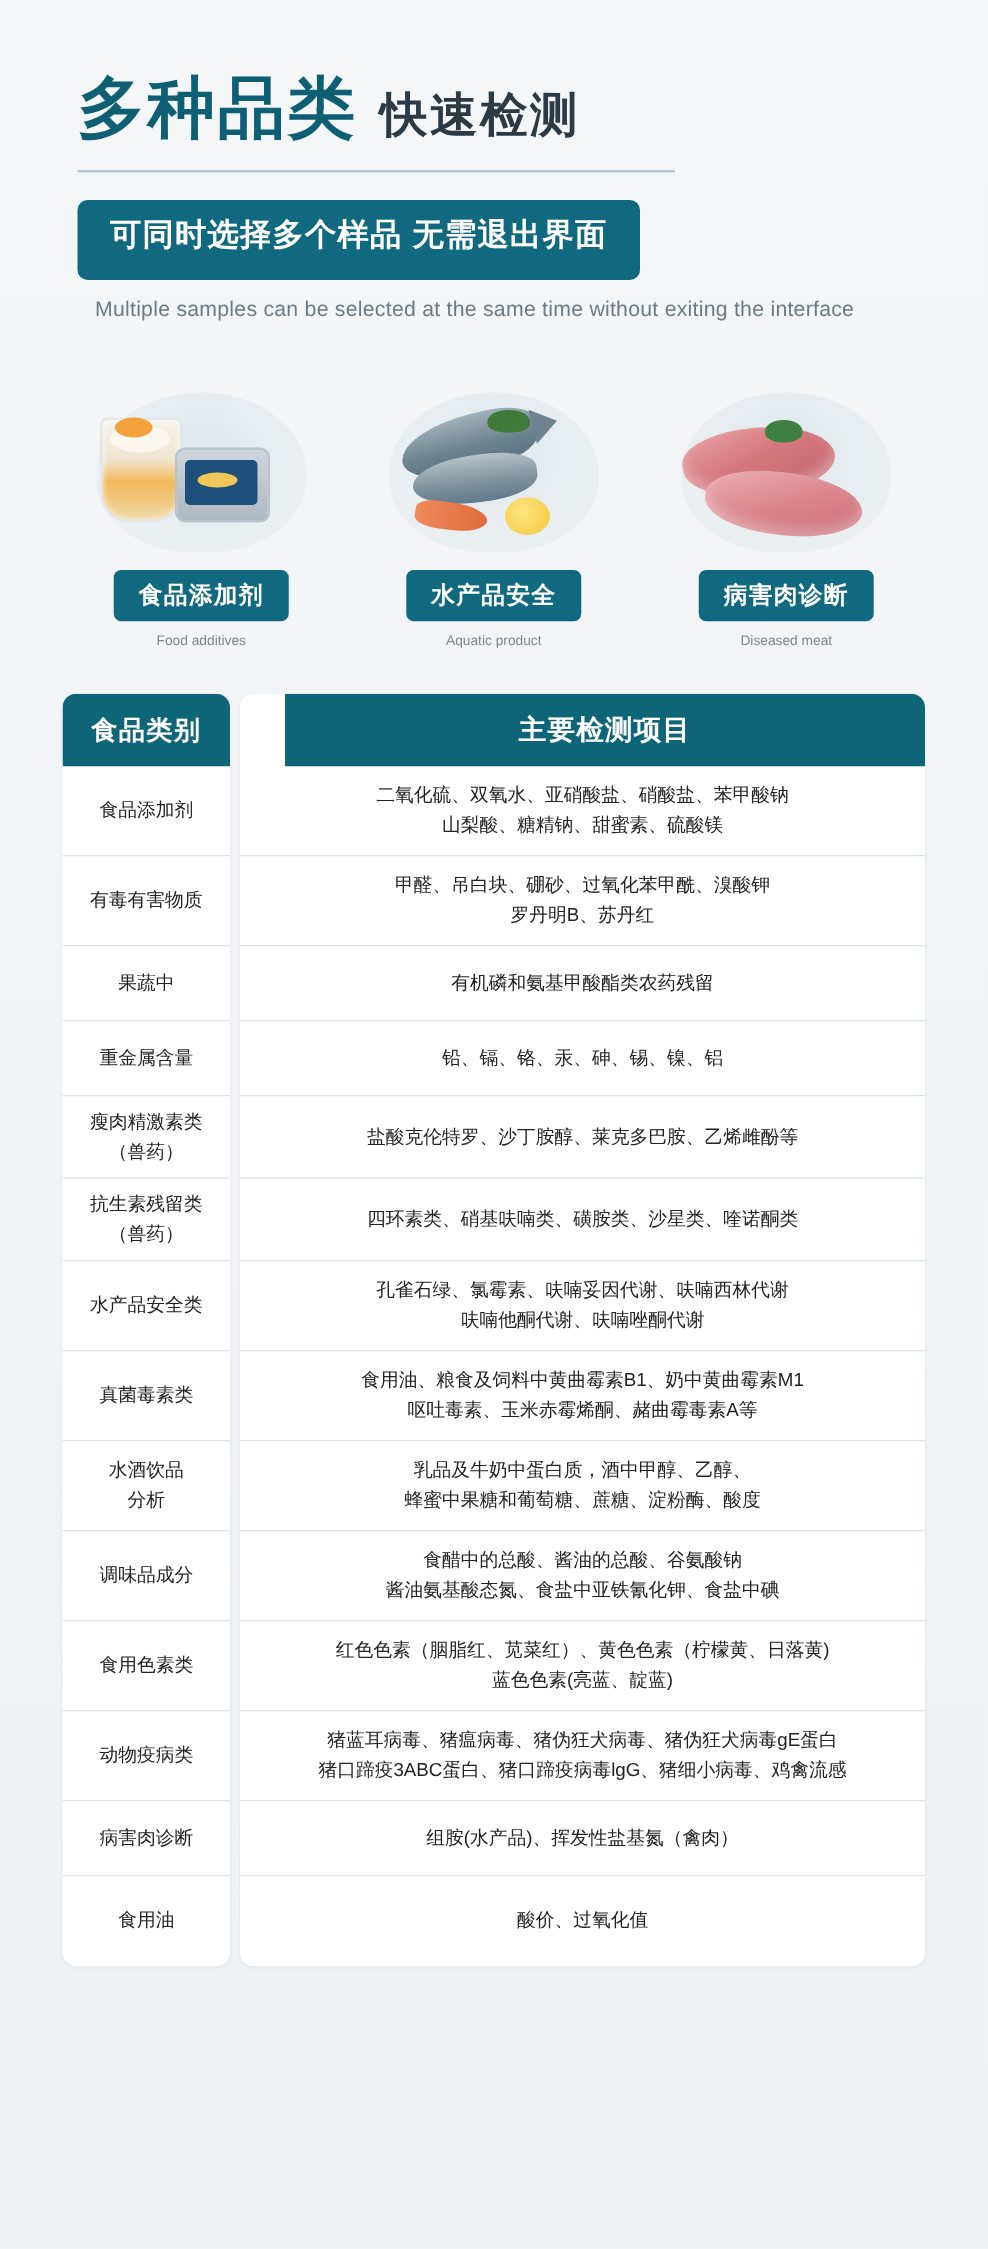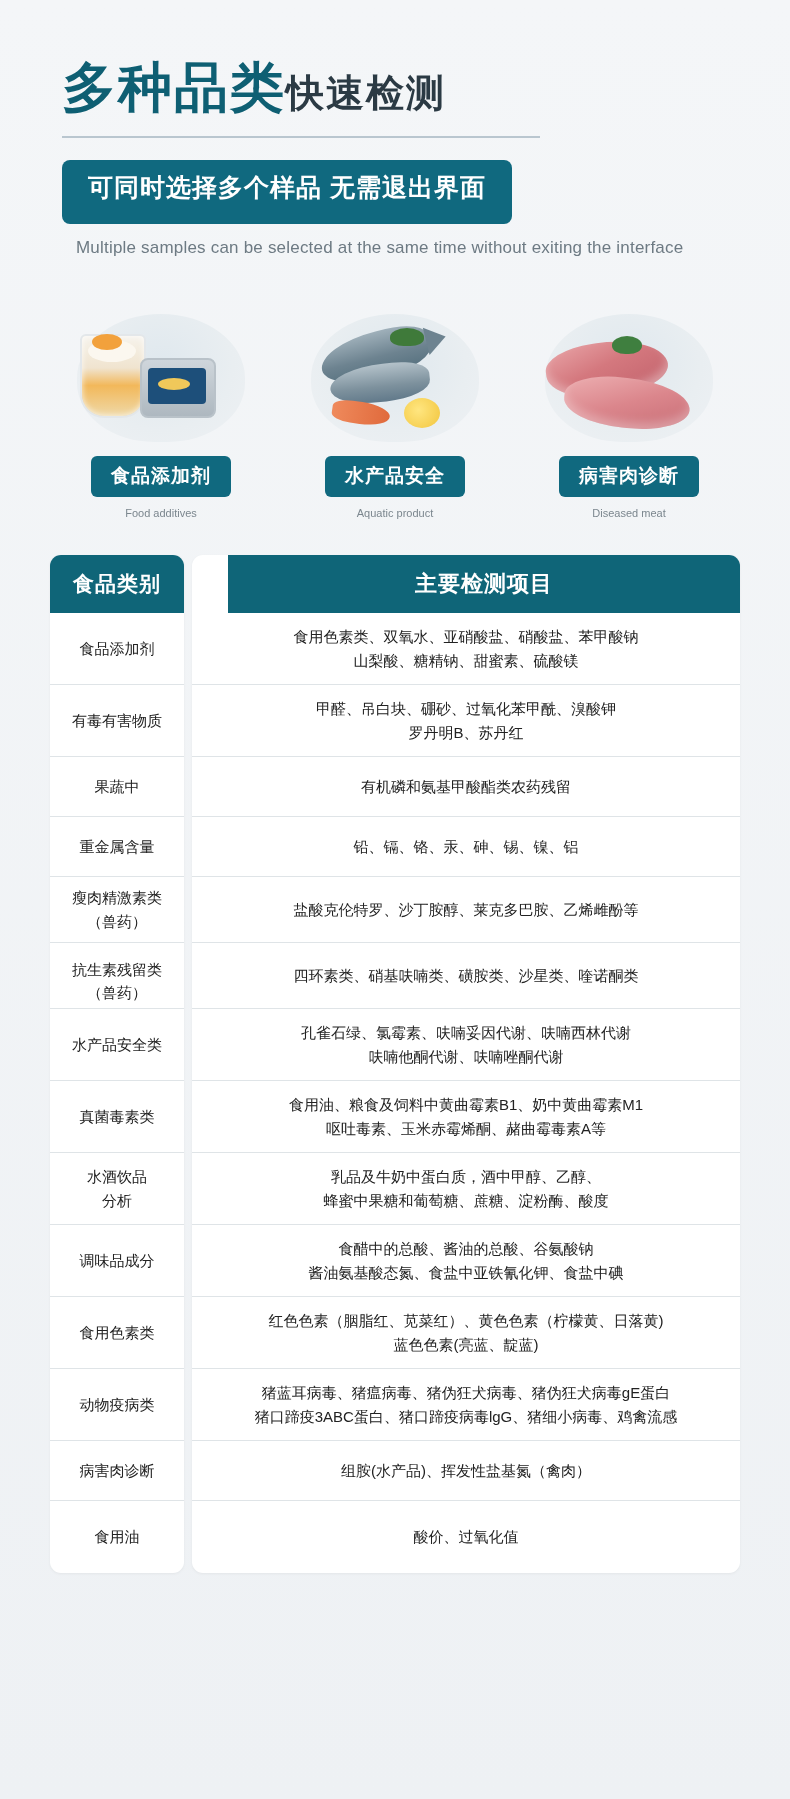--- a/index.html
+++ b/index.html
@@ -22,20 +22,21 @@
     background: linear-gradient(180deg,#f4f6f8 0%, #eef1f4 100%);
   }
 
   
   .header {
     padding: 60px 0 0 62px;
   }
   .title-row {
     display: flex;
     align-items: baseline;
+    gap: 18px;
   }
   .title-main {
     font-size: 54px;
     font-weight: bold;
     color: #0e5f73;
     letter-spacing: 2px;
     line-height: 1;
   }
   .title-sub {
     font-size: 38px;
@@ -337,21 +338,21 @@
           <div class="cell" style="height: 60px;">
             <span class="lines">果蔬中</span>
           </div>
           <div class="cell" style="height: 60px;">
             <span class="lines">重金属含量</span>
           </div>
           <div class="cell" style="height: 66px;">
             <span class="lines">瘦肉精激素类
 （兽药）</span>
           </div>
-          <div class="cell" style="height: 66px; align-items: flex-end;">
+          <div class="cell" style="height: 66px;">
             <span class="lines">抗生素残留类
 （兽药）</span>
           </div>
           <div class="cell" style="height: 72px;">
             <span class="lines">水产品安全类</span>
           </div>
           <div class="cell" style="height: 72px;">
             <span class="lines">真菌毒素类</span>
           </div>
           <div class="cell" style="height: 72px;">
@@ -372,21 +373,21 @@
           </div>
           <div class="cell last" style="height: 72px;">
             <span class="lines">食用油</span>
           </div>
         </div>
     </div>
     <div class="col-right">
       <div class="head-cell right">主要检测项目</div>
       <div id="right-body">
           <div class="cell" style="height: 72px;">
-            <span class="lines">食用色素类、双氧水、亚硝酸盐、硝酸盐、苯甲酸钠
+            <span class="lines">二氧化硫、双氧水、亚硝酸盐、硝酸盐、苯甲酸钠
 山梨酸、糖精钠、甜蜜素、硫酸镁</span>
           </div>
           <div class="cell" style="height: 72px;">
             <span class="lines">甲醛、吊白块、硼砂、过氧化苯甲酰、溴酸钾
 罗丹明B、苏丹红</span>
           </div>
           <div class="cell" style="height: 60px;">
             <span class="lines">有机磷和氨基甲酸酯类农药残留</span>
           </div>
           <div class="cell" style="height: 60px;">

